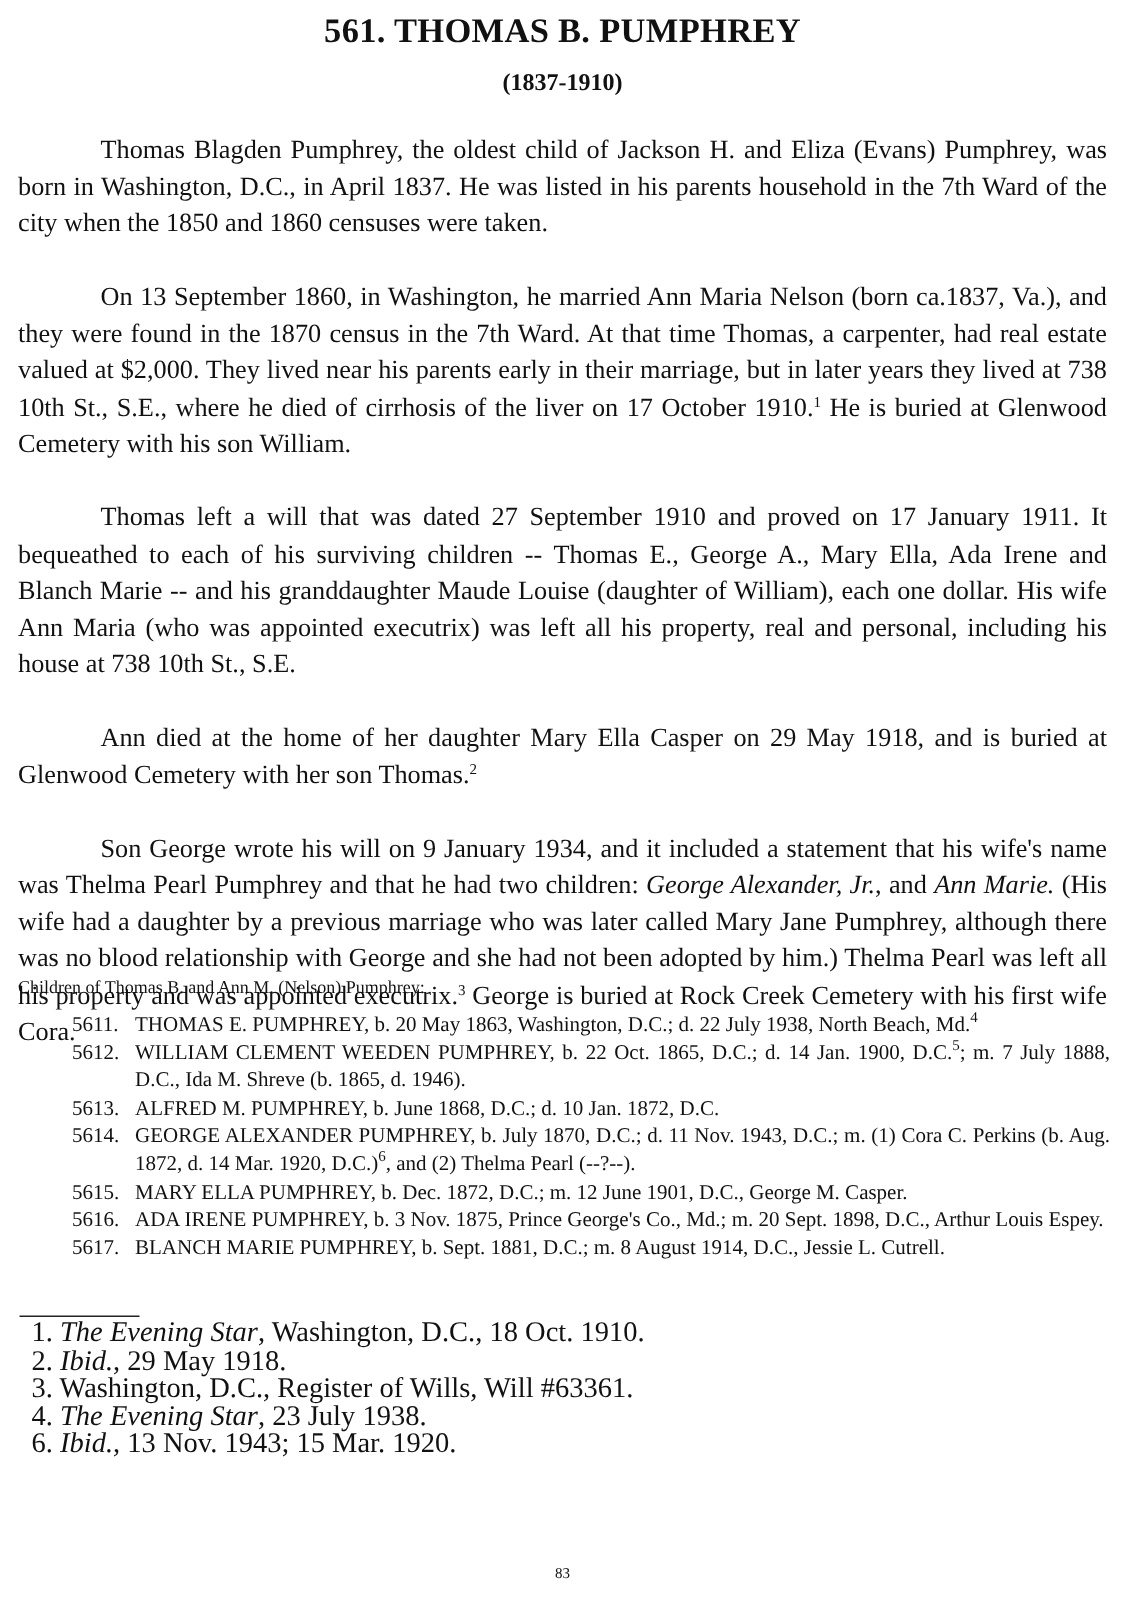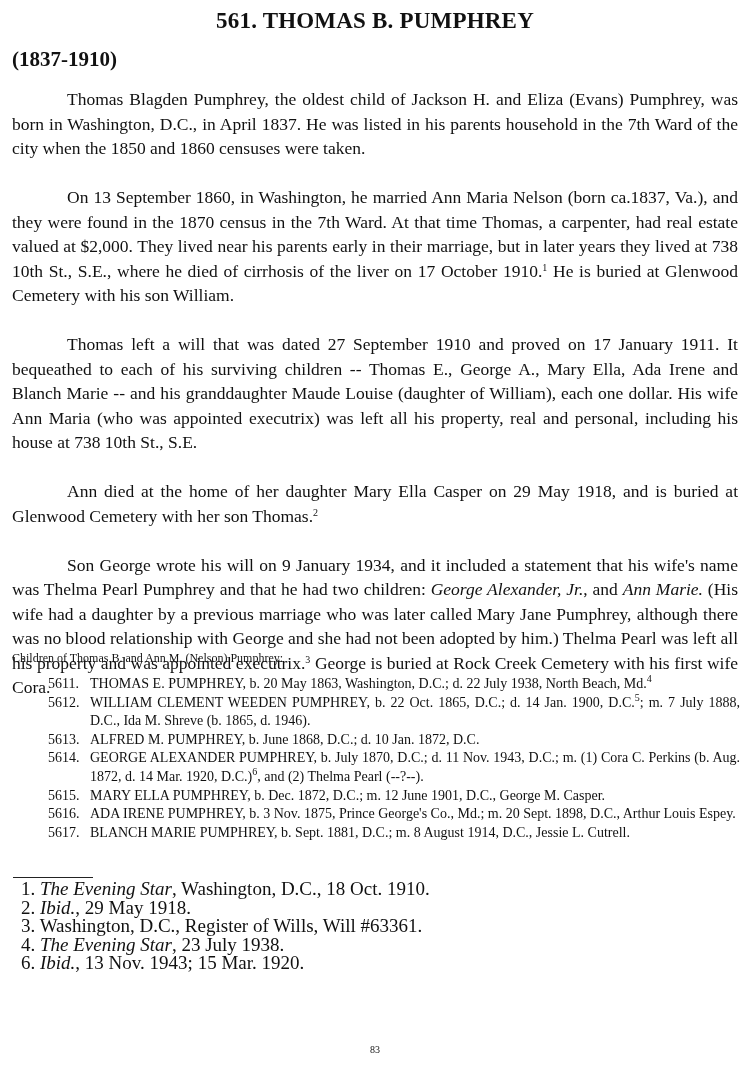--- a/index.html
+++ b/index.html
@@ -1,19 +1,19 @@
 <!DOCTYPE html>
 <html><head>
 <meta charset="utf-8">
 <style>
   html, body { margin: 0; padding: 0; background: #ffffff; }
   body { width: 750px; height: 1076px; position: relative; overflow: hidden; color: #111; font-family: "Liberation Serif", serif; }
   .page { position: absolute; left: 12px; top: 0; width: 726px; }
   h1 { font-size: 23px; font-weight: bold; text-align: center; margin: 0; position: absolute; top: 8px; left: 0; width: 726px; letter-spacing: 0.2px; }
-  .dates { font-size: 21px; font-weight: bold; text-align: left; position: absolute; top: 47px; left: 0; width: 726px; }
+  .dates { font-size: 16px; font-weight: bold; text-align: center; position: absolute; top: 47px; left: 0; width: 726px; }
   .body-text { position: absolute; left: 0; width: 726px; font-size: 17.5px; line-height: 24.5px; text-align: justify; }
   .body-text p { margin: 0 0 24.5px 0; text-indent: 55px; }
   sup { font-size: 10px; line-height: 0; vertical-align: 6px; }
   .children-head { position: absolute; left: 0; top: 651px; font-size: 12px; }
   .children { position: absolute; left: 36px; top: 675px; width: 692px; font-size: 14px; line-height: 18.6px; }
   .child { display: flex; }
   .child .num { width: 42px; flex: none; }
   .child .txt { flex: 1; text-align: justify; }
   .fn-rule { position: absolute; left: 1px; top: 877px; width: 80px; border-top: 1px solid #222; }
   .footnotes { position: absolute; left: 9px; top: 880px; font-size: 19px; line-height: 18.6px; }

